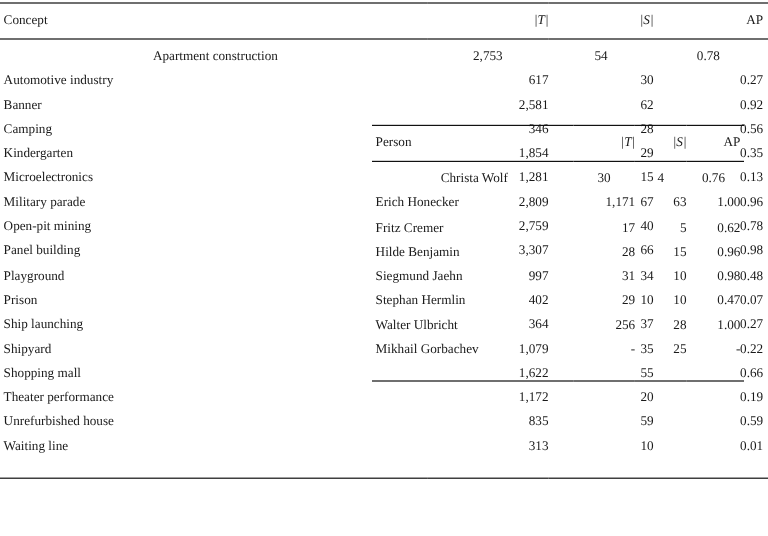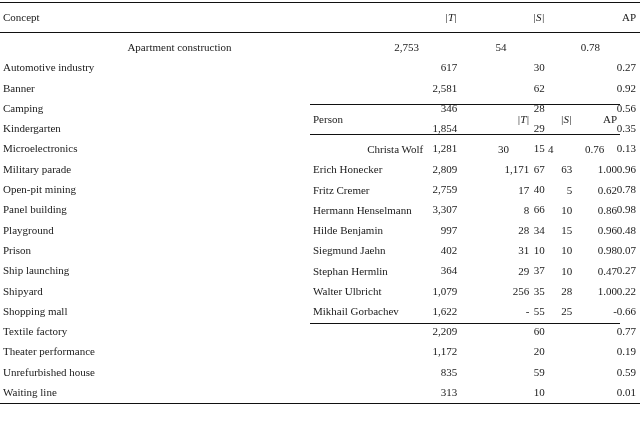--- a/index.html
+++ b/index.html
@@ -6,21 +6,21 @@
   body { width:640px; height:447px; position:relative; overflow:hidden;
          font-family:"DejaVu Serif", "Liberation Serif", serif; color:#1a1a1a; }
   .tbl { position:absolute; border-collapse:collapse; font-family:"Liberation Serif", "DejaVu Serif", serif; font-size:11px; }
   .tbl td, .tbl th { padding:0; height:20.3px; line-height:20.3px; white-space:nowrap; font-weight:normal; }
   .tbl thead tr { height:29px; }
   .tbl thead th { height:29px; line-height:27px; }
   .rule-top { border-top:1.6px solid #111; }
   .rule-mid { border-bottom:1px solid #111; }
   .rule-bot { border-bottom:1.6px solid #111; }
   .tbl tbody tr:first-child td { padding-top:4px;text-align:center; }
-  .tbl tbody tr:last-child td { padding-bottom:1px; }
+  .tbl tbody tr:last-child td { padding-bottom:16px; }
   .c-name { text-align:left; padding-left:3px !important; }
   .c-num { text-align:right; }
   #concept-table { left:0; top:2px; width:640px; }
   #concept-table .c-name { width:180px; }
   #concept-table .c-t { width:52px; }
   #concept-table .c-s { width:45px; }
   #concept-table .c-ap { width:45px; padding-right:4px !important; }
   #person-table { left:310px; top:104px; width:310px; }
   #person-table .c-name { width:165px; }
   #person-table .c-t { width:52px; }
@@ -119,26 +119,20 @@
         <td class="c-num c-s">35</td>
         <td class="c-num c-ap">0.22</td>
       </tr>
       <tr>
         <td class="c-name">Shopping mall</td>
         <td class="c-num c-t">1,622</td>
         <td class="c-num c-s">55</td>
         <td class="c-num c-ap">0.66</td>
       </tr>
       <tr>
-        <td class="c-name">Textile factory</td>
-        <td class="c-num c-t">2,209</td>
-        <td class="c-num c-s">60</td>
-        <td class="c-num c-ap">0.77</td>
-      </tr>
-      <tr>
         <td class="c-name">Theater performance</td>
         <td class="c-num c-t">1,172</td>
         <td class="c-num c-s">20</td>
         <td class="c-num c-ap">0.19</td>
       </tr>
       <tr>
         <td class="c-name">Unrefurbished house</td>
         <td class="c-num c-t">835</td>
         <td class="c-num c-s">59</td>
         <td class="c-num c-ap">0.59</td>
@@ -174,26 +168,20 @@
         <td class="c-num c-s">63</td>
         <td class="c-num c-ap">1.00</td>
       </tr>
       <tr>
         <td class="c-name">Fritz Cremer</td>
         <td class="c-num c-t">17</td>
         <td class="c-num c-s">5</td>
         <td class="c-num c-ap">0.62</td>
       </tr>
       <tr>
-        <td class="c-name">Hermann Henselmann</td>
-        <td class="c-num c-t">8</td>
-        <td class="c-num c-s">10</td>
-        <td class="c-num c-ap">0.86</td>
-      </tr>
-      <tr>
         <td class="c-name">Hilde Benjamin</td>
         <td class="c-num c-t">28</td>
         <td class="c-num c-s">15</td>
         <td class="c-num c-ap">0.96</td>
       </tr>
       <tr>
         <td class="c-name">Siegmund Jaehn</td>
         <td class="c-num c-t">31</td>
         <td class="c-num c-s">10</td>
         <td class="c-num c-ap">0.98</td>

